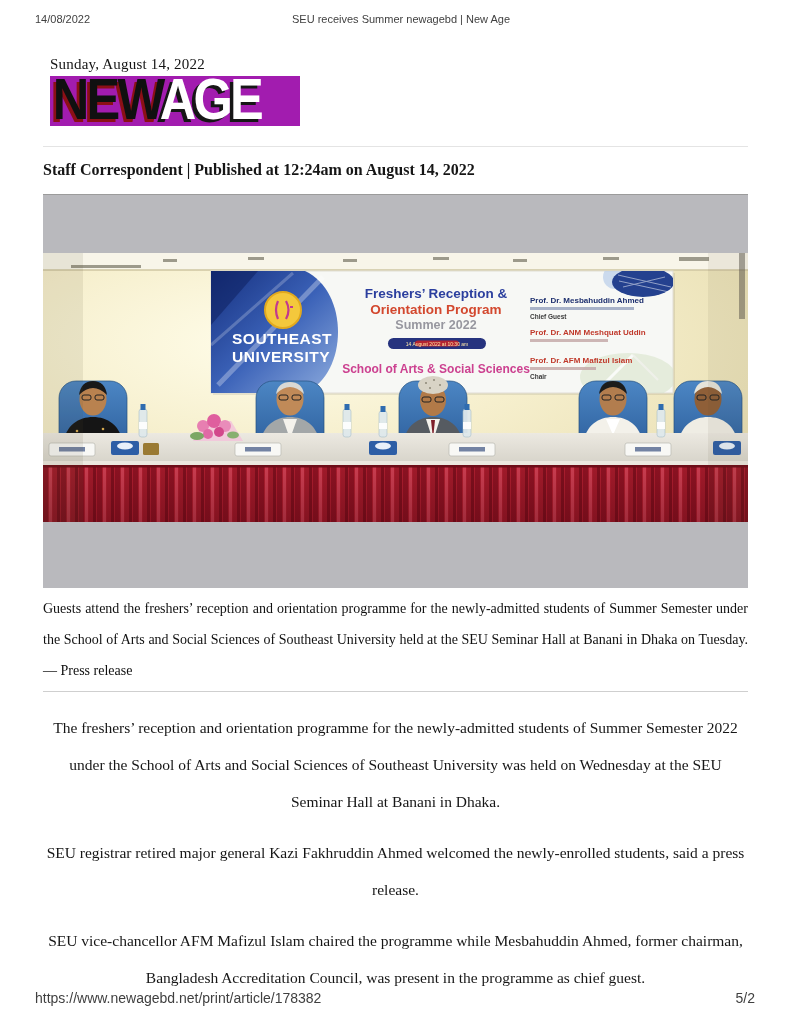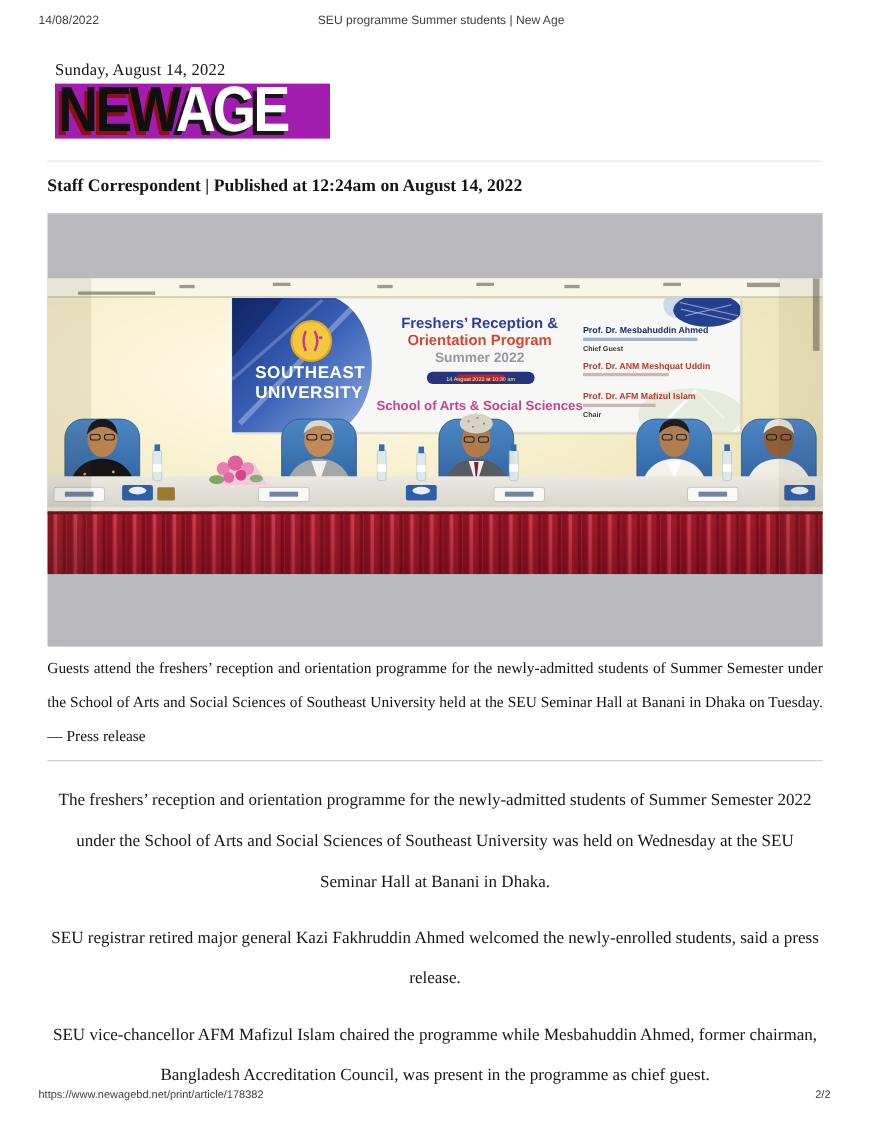--- a/index.html
+++ b/index.html
@@ -5,21 +5,21 @@
   * { margin:0; padding:0; box-sizing:border-box; }
   html,body { width:791px; height:1024px; background:#ffffff; position:relative;
               font-family:"Liberation Serif", serif; color:#1a1a1a; overflow:hidden; }
 
   
   .print-header { position:absolute; top:13px; left:35px; right:24px; height:14px;
                   font-family:"Liberation Sans", sans-serif; font-size:11px; color:#3f3f3f; }
   .ph-date { position:absolute; left:0; top:0; }
   .ph-title { position:absolute; left:0; right:0; text-align:center; top:0; }
   .print-footer { position:absolute; top:990px; left:35px; right:36px; height:14px;
-                  font-family:"Liberation Sans", sans-serif; font-size:10px; color:#3f3f3f;text-align:center; }
+                  font-family:"Liberation Sans", sans-serif; font-size:14px; color:#3f3f3f;text-align:center; }
   .pf-url { position:absolute; left:0; top:0; }
   .pf-page { position:absolute; right:0; top:0; }
 
   .content { position:absolute; left:43px; top:56px; width:705px; }
 
   .date-line { font-size:15px; color:#141414; margin-left:7px; letter-spacing:0.2px; }
 
   .logo { margin-left:7px; margin-top:3px; width:250px; height:50px; background:#a21caf;
           display:flex; align-items:flex-start; overflow:hidden; position:relative; }
   .logo-text { font-family:"Liberation Sans", sans-serif; font-weight:bold; font-size:55px;
@@ -40,21 +40,21 @@
   .caption-divider { border:none; border-top:1px solid #cfcfcf; margin-top:5px; }
 
   .body-copy p { font-size:15.5px; line-height:37px; color:#161616; margin-top:14px; text-align:center; }
   .body-copy p:first-child { margin-top:17px; }
 </style>
 </head>
 <body>
 
 <div class="print-header">
   <span class="ph-date">14/08/2022</span>
-  <span class="ph-title">SEU programme Summer students | New Age</span>
+  <span class="ph-title">SEU receives Summer newagebd | New Age</span>
 </div>
 
 <div class="content">
 
   <div class="date-line">Sunday, August 14, 2022</div>
 
   <div class="logo">
     <div class="logo-text"><span class="logo-new">NEW</span><span class="logo-age">AGE</span></div>
   </div>
 
@@ -334,14 +334,14 @@
   <div class="body-copy">
     <p>The freshers’ reception and orientation programme for the newly-admitted students of Summer Semester 2022 under the School of Arts and Social Sciences of Southeast University was held on Wednesday at the SEU Seminar Hall at Banani in Dhaka.</p>
     <p>SEU registrar retired major general Kazi Fakhruddin Ahmed welcomed the newly-enrolled students, said a press release.</p>
     <p>SEU vice-chancellor AFM Mafizul Islam chaired the programme while Mesbahuddin Ahmed, former chairman, Bangladesh Accreditation Council, was present in the programme as chief guest.</p>
   </div>
 
 </div>
 
 <div class="print-footer">
   <span class="pf-url">https://www.newagebd.net/print/article/178382</span>
-  <span class="pf-page">2/2</span>
+  <span class="pf-page">5/2</span>
 </div>
 
 </body></html>

